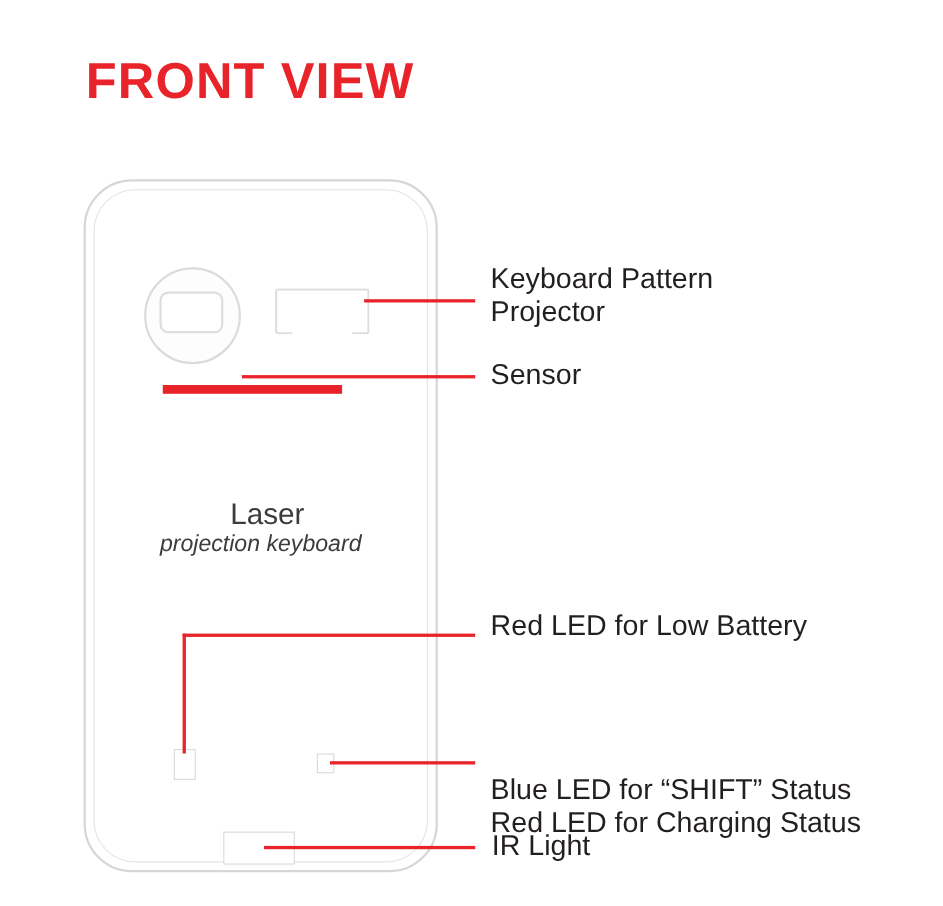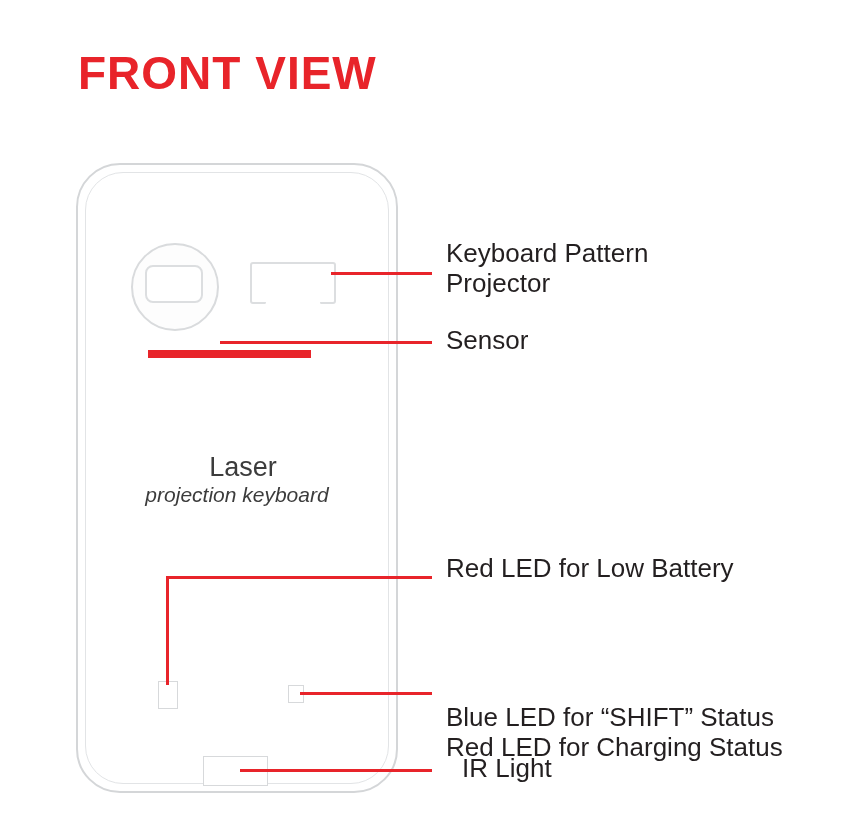--- a/index.html
+++ b/index.html
@@ -173,21 +173,21 @@
     position: absolute;
     font-size: 26px;
     color: #231f20;
     line-height: 1.16;
     white-space: nowrap;
   }
   .callout-projector { left: 446px; top: 238px; }
   .callout-sensor    { left: 446px; top: 325px; }
   .callout-led1      { left: 446px; top: 553px; }
   .callout-led2      { left: 446px; top: 658px; margin-top: 44px; }
-  .callout-ir        { left: 462px; top: 753px; }
+  .callout-ir        { left: 447px; top: 753px; }
 
   .callout .line2-indent { display: block; padding-left: 42px; }
   .callout .line { display: block; }
 </style>
 </head>
 <body>
 
 <div id="diagram-root">
 
   <div class="title">FRONT VIEW</div>

